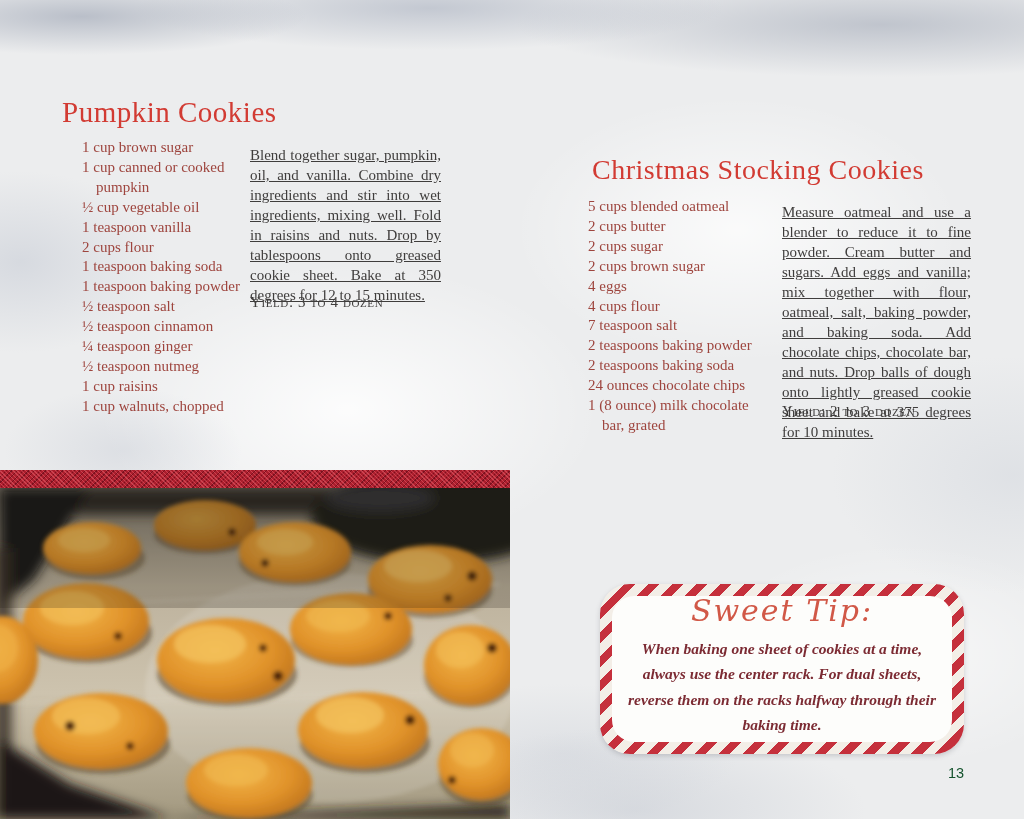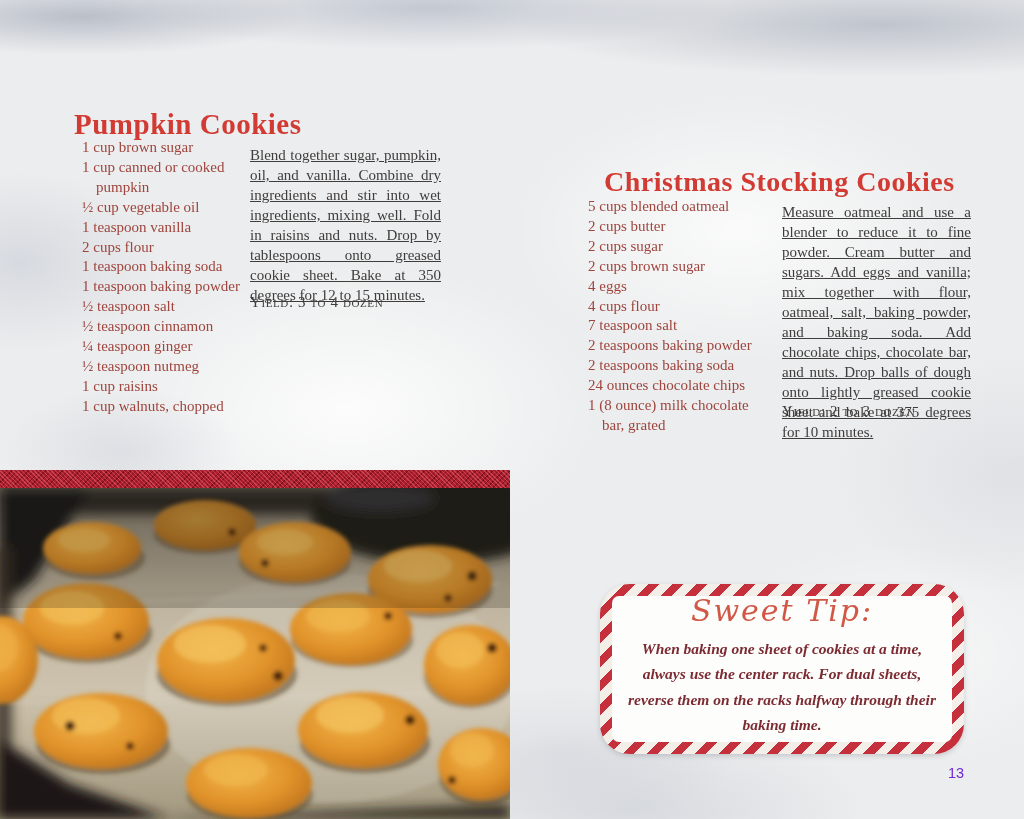--- a/index.html
+++ b/index.html
@@ -18,21 +18,21 @@
       radial-gradient(ellipse 200px 130px at 2% 32%, rgba(188,194,206,.45), transparent 70%),
       radial-gradient(ellipse 170px 90px at 12% 55%, rgba(197,202,212,.4), transparent 70%),
       radial-gradient(ellipse 260px 170px at 99% 58%, rgba(203,208,216,.4), transparent 70%),
       radial-gradient(ellipse 330px 120px at 62% 99%, rgba(183,189,200,.4), transparent 70%),
       radial-gradient(ellipse 250px 100px at 55% 92%, rgba(196,201,210,.35), transparent 70%),
       radial-gradient(ellipse 360px 210px at 34% 50%, rgba(255,255,255,.85), transparent 70%),
       radial-gradient(ellipse 320px 190px at 72% 28%, rgba(255,255,255,.75), transparent 70%),
       radial-gradient(ellipse 280px 160px at 88% 80%, rgba(255,255,255,.6), transparent 70%);
   }
   .recipe-title{
-    position:absolute;margin:16px;font-weight:700;color:#d23b33;
+    position:absolute;margin:4px;font-weight:400;color:#d23b33;
     font-size:29px;letter-spacing:.5px;white-space:nowrap;
   }
   #title-left{left:58px;top:92px;}
   #title-right{left:588px;top:150px;font-size:28px;}
   .ingredients{
     position:absolute;margin:0;padding:0;list-style:none;
     color:#9e453e;font-size:15px;line-height:19.9px;
   }
   .ingredients li{padding-left:14px;text-indent:-14px;}
   #ingredients-left{left:58px;top:138px;width:186px;margin-left:24px;}
@@ -58,34 +58,34 @@
   }
   .photo-wrap{position:absolute;left:0;top:488px;width:510px;height:331px;}
   .photo-wrap svg{display:block;}
   .tip-box{
     position:absolute;left:600px;top:584px;width:364px;height:170px;
     box-sizing:border-box;border-radius:30px;padding:12px;
     background:repeating-linear-gradient(135deg,#c5303c 0 8px,#f3eee7 8px 17px);
     box-shadow:0 2px 5px rgba(90,90,100,.25);
   }
   .tip-inner{
-    width:100%;height:100%;box-sizing:border-box;border-radius:7px;
+    width:100%;height:100%;box-sizing:border-box;border-radius:22px;
     background:#fdfdfb;display:flex;flex-direction:column;
     align-items:center;justify-content:center;padding:2px 16px 10px;
   }
   .tip-title{
     margin:0 0 8px;font-style:italic;font-weight:400;color:#d15847;
     font-size:30px;letter-spacing:2px;font-family:"DejaVu Serif",serif;
   }
   .tip-text{
     margin:0;font-style:italic;font-weight:bold;color:#7c2b33;
     font-size:15.5px;line-height:1.62;text-align:center;max-width:322px;
   }
   .page-number{
-    position:absolute;left:948px;top:765px;color:#6d28d9;font-size:14.5px;
+    position:absolute;left:948px;top:765px;color:#14532d;font-size:14.5px;
     font-family:"Liberation Sans","DejaVu Sans",sans-serif;
   }
 </style>
 </head>
 <body>
 
 <div class="page">
 
   <h1 class="recipe-title" id="title-left">Pumpkin Cookies</h1>
 

